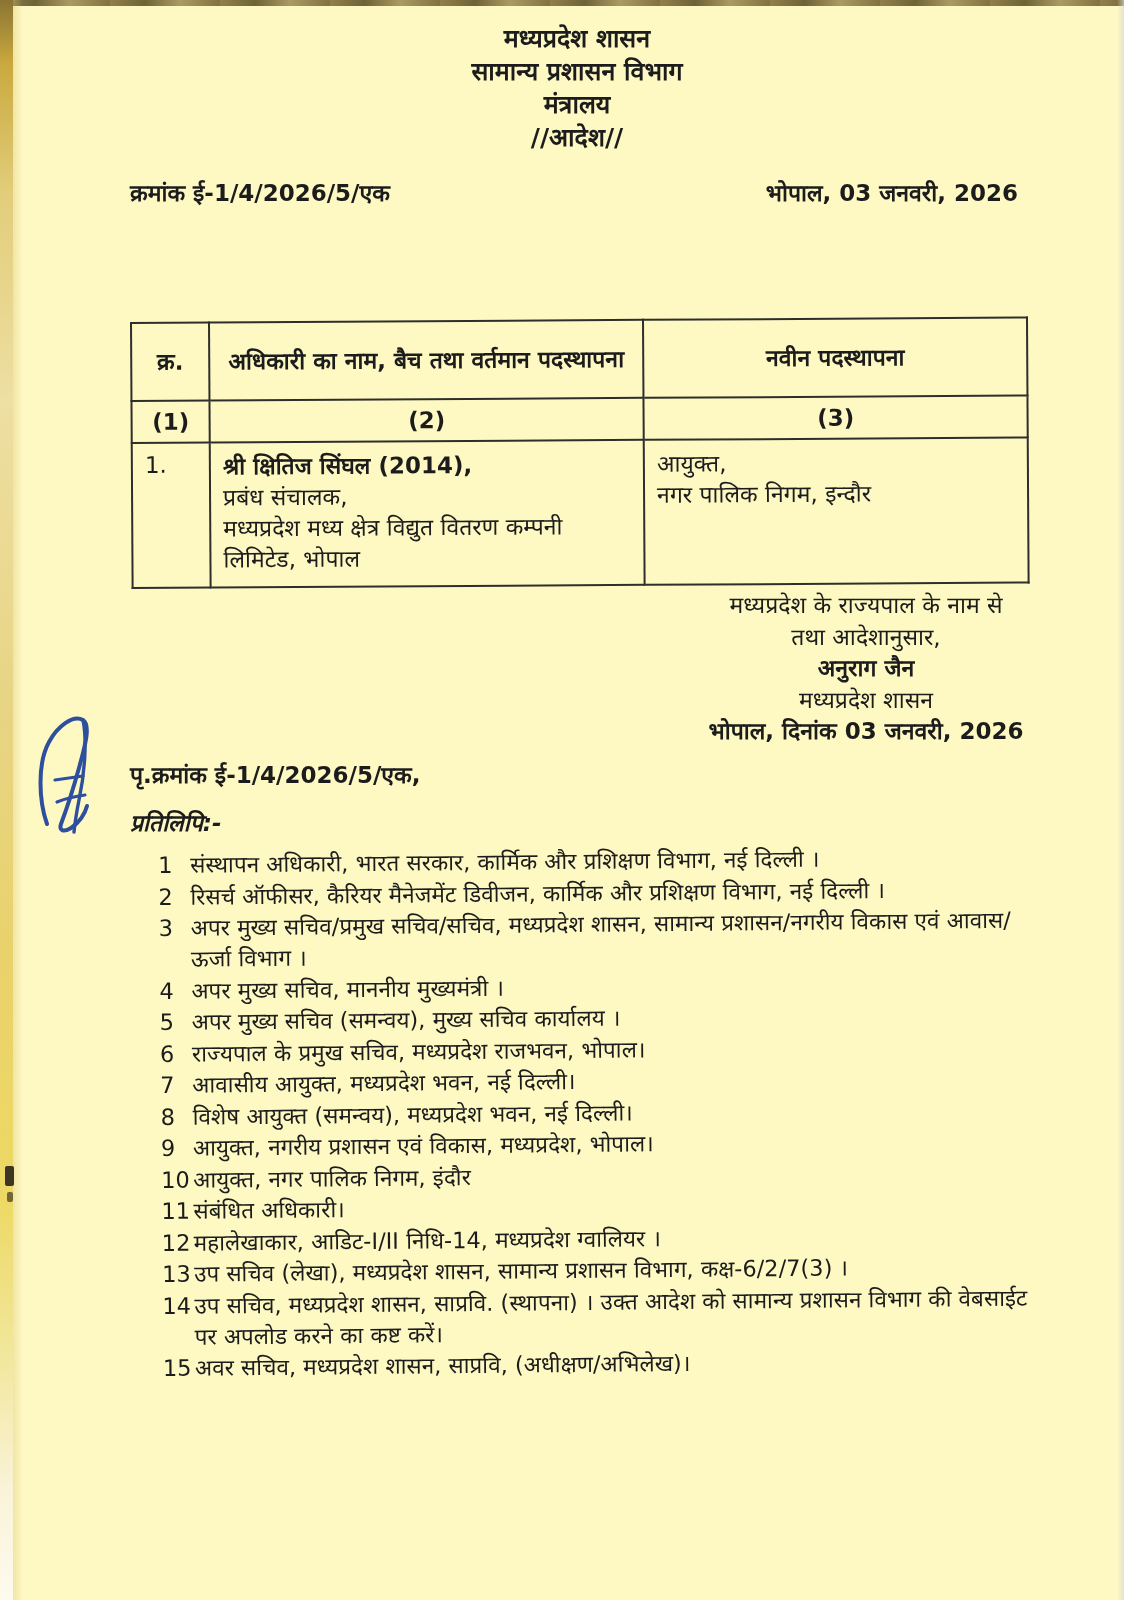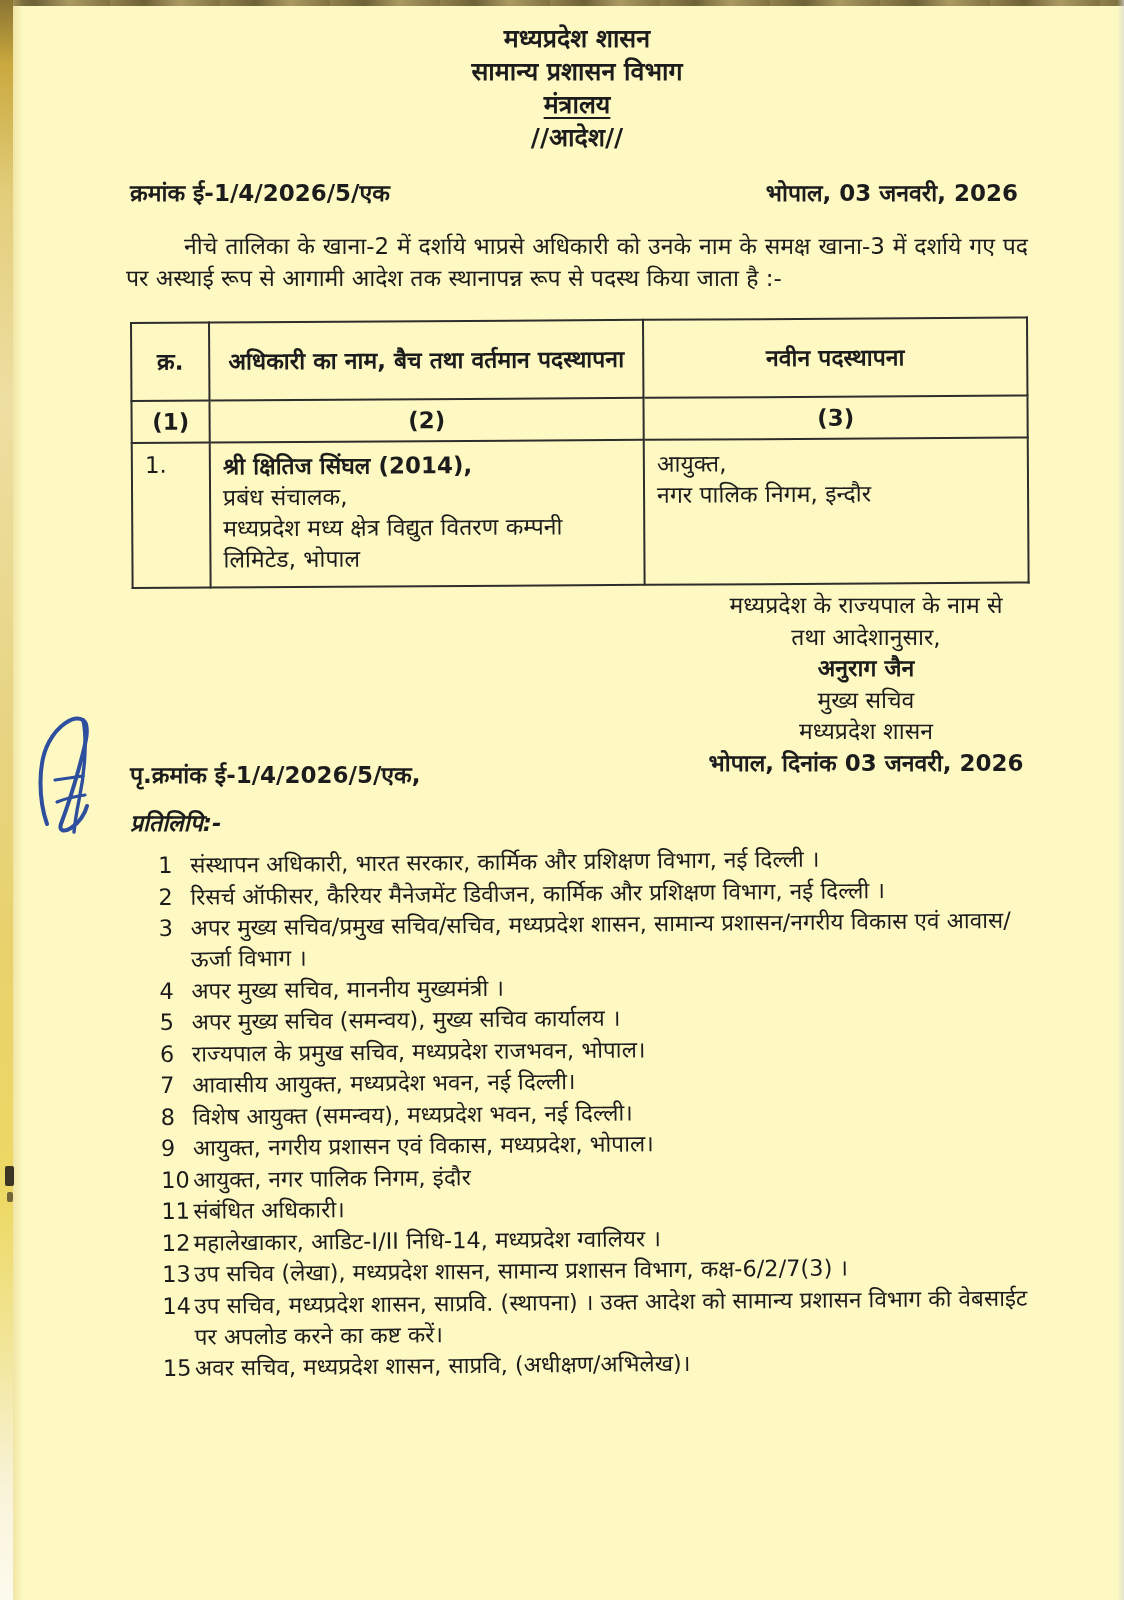--- a/index.html
+++ b/index.html
@@ -33,21 +33,21 @@
     position:absolute;top:0;right:0;width:7px;height:100%;
     background:linear-gradient(270deg,#d9d9d5,rgba(255,255,255,0));
     opacity:.7;
   }
 
   
   .doc-header{
     position:absolute;top:22px;left:30px;right:0;
     text-align:center;font-weight:bold;font-size:25px;line-height:33px;
   }
-  .doc-header .u{text-decoration:underline;text-underline-offset:4px;margin-top:17px;}
+  .doc-header .u{text-underline-offset:4px;margin-top:17px;}
 
   
   .meta-row{
     position:absolute;top:176px;left:130px;right:106px;
     display:flex;justify-content:space-between;
     font-weight:bold;font-size:23px;gap:39px;
   }
 
   
   .body-par{
@@ -114,21 +114,20 @@
     <div>सामान्य प्रशासन विभाग</div>
     <div><span class="u">मंत्रालय</span></div>
     <div>//आदेश//</div>
   </div>
 
   <div class="meta-row">
     <span>क्रमांक ई-1/4/2026/5/एक</span>
     <span>भोपाल, 03 जनवरी, 2026</span>
   </div>
 
-  <div class="body-par">नीचे तालिका के खाना-2 में दर्शाये भाप्रसे अधिकारी को उनके नाम के समक्ष खाना-3 में दर्शाये गए पद पर अस्थाई रूप से आगामी आदेश तक स्थानापन्न रूप से पदस्थ किया जाता है :-</div>
 
   <table class="posting-table">
     <tbody>
         <tr>
       <td class="hdr col-sn">क्र.</td>
       <td class="hdr col-officer">अधिकारी का नाम, बैच तथा वर्तमान पदस्थापना</td>
       <td class="hdr">नवीन पदस्थापना</td>
     </tr>
     <tr>
       <td class="sub">(1)</td>
@@ -148,21 +147,20 @@
         <div>नगर पालिक निगम, इन्दौर</div>
       </td>
     </tr>
   </tbody>
     </table>
 
   <div class="sign-block">
     <div>मध्यप्रदेश के राज्यपाल के नाम से</div>
     <div>तथा आदेशानुसार,</div>
     <div class="b">अनुराग जैन</div>
-    <div>मुख्य सचिव</div>
     <div>मध्यप्रदेश शासन</div>
     <div class="b">भोपाल, दिनांक 03 जनवरी, 2026</div>
   </div>
 
   <svg class="sig-mark" viewBox="0 0 72 145">
     <path d="M14 118 C 6 95, 4 58, 16 36 C 24 21, 40 8, 50 14 C 58 19, 52 40, 46 62 C 41 80, 34 102, 28 118 C 26 124, 30 127, 38 122 C 46 117, 52 108, 54 100" fill="none" stroke="#2e4f9e" stroke-width="4" stroke-linecap="round"></path>
     <path d="M50 14 C 54 34, 52 66, 46 94 C 44 104, 42 116, 41 126" fill="none" stroke="#2e4f9e" stroke-width="3.4" stroke-linecap="round"></path>
     <path d="M22 74 L 50 70 M24 96 C 34 92, 44 90, 52 89" fill="none" stroke="#2e4f9e" stroke-width="3.2" stroke-linecap="round"></path>
   </svg>
 

